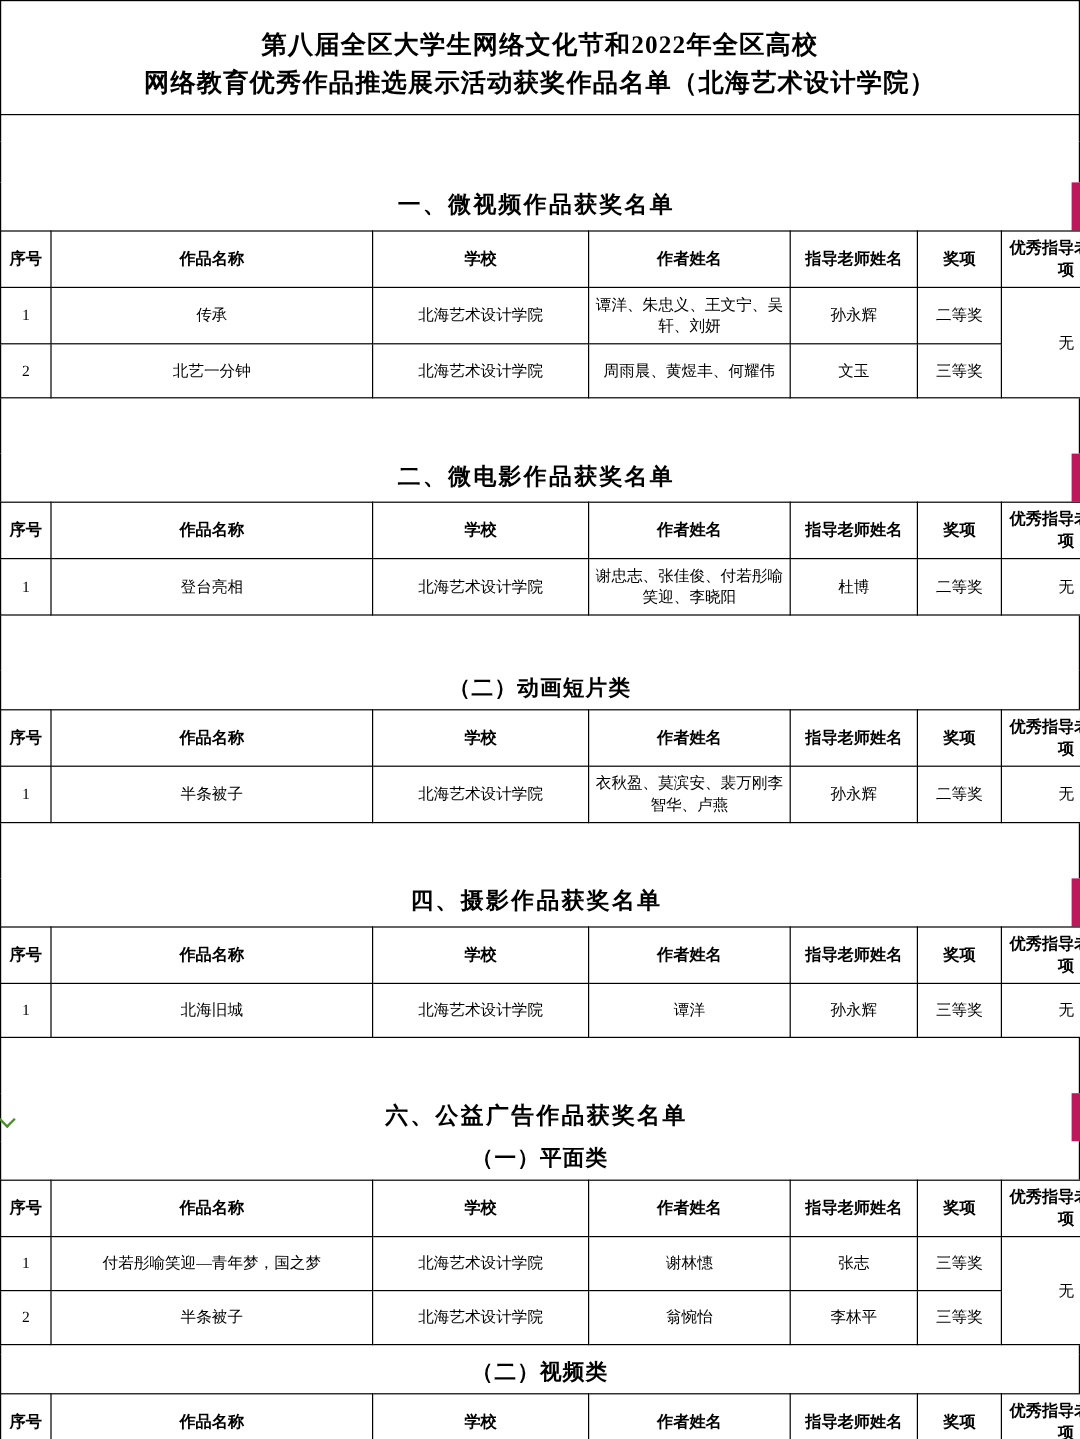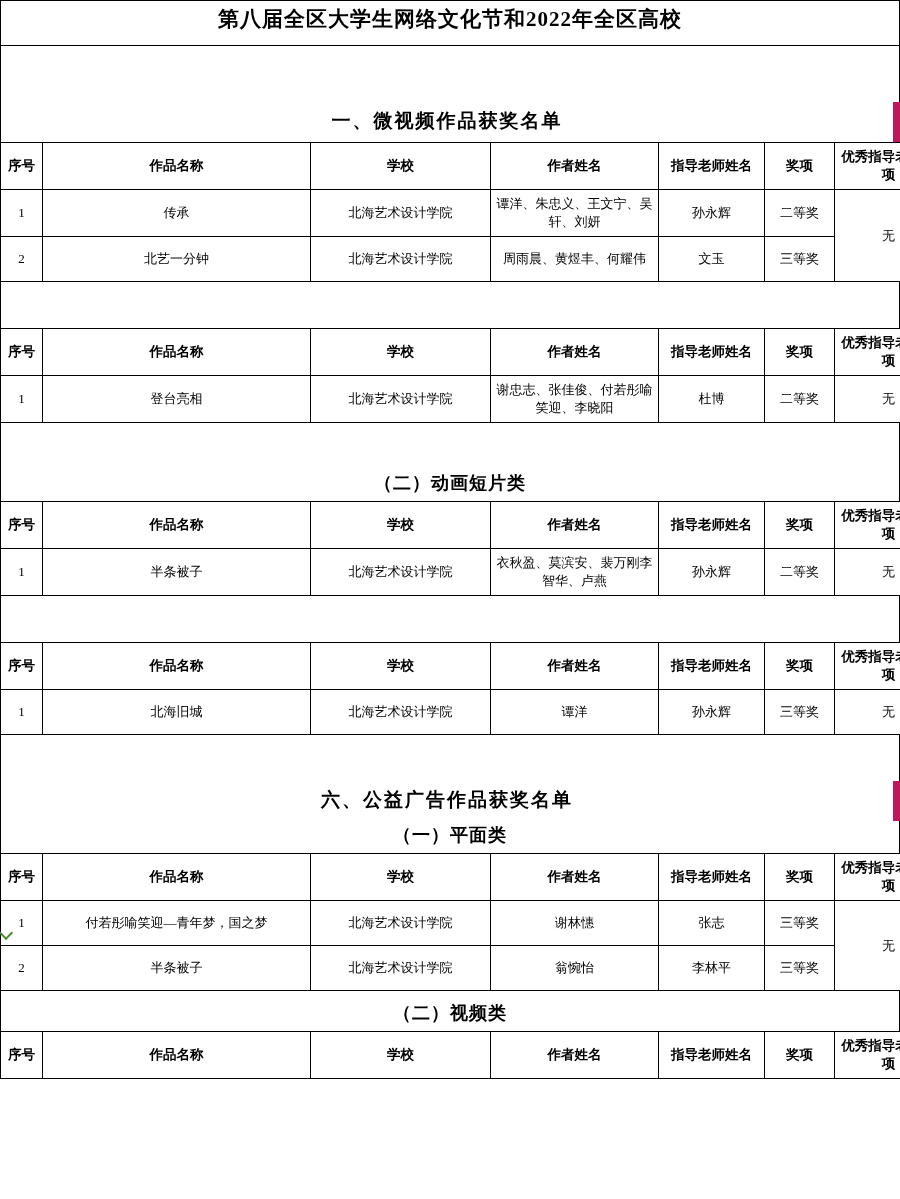--- a/index.html
+++ b/index.html
@@ -15,21 +15,21 @@
   }
   .page {
     width: 900px;
     box-sizing: border-box;
     padding: 0;
     position: relative;
   }
   .title-block {
     border: 1px solid #000;
     border-bottom: none;
-    padding: 2px 20px 10px 20px;
+    padding: 20px 20px 10px 20px;
     text-align: center;
   }
   .title-line {
     font-size: 21px;
     font-weight: bold;
     letter-spacing: 1px;
     line-height: 32px;
     font-family: "Liberation Serif", "DejaVu Serif", serif;
   }
   .thin-band {
@@ -107,20 +107,21 @@
     transform: rotate(-45deg);
   }
 </style>
 </head>
 <body>
 
 <div class="page">
 
   <div class="title-block">
     <div class="title-line">第八届全区大学生网络文化节和2022年全区高校</div>
+    <div class="title-line">网络教育优秀作品推选展示活动获奖作品名单（北海艺术设计学院）</div>
   </div>
   <div class="thin-band"></div>
 
   <div class="spacer-band"></div>
   <div class="section-head">一、微视频作品获奖名单</div>
   <table class="award">
     <colgroup>
       <col class="c-seq">
         <col class="c-work">
         <col class="c-school">
@@ -155,20 +156,21 @@
         <td>北艺一分钟</td>
         <td>北海艺术设计学院</td>
         <td>周雨晨、黄煜丰、何耀伟</td>
         <td>文玉</td>
         <td>三等奖</td>
       </tr>
     </tbody>
   </table>
 
   <div class="gap-band"></div>
+  <div class="section-head">二、微电影作品获奖名单</div>
   <table class="award">
     <colgroup>
       <col class="c-seq">
         <col class="c-work">
         <col class="c-school">
         <col class="c-author">
       <col class="c-teach">
         <col class="c-prize">
         <col class="c-exc">
     </colgroup>
@@ -226,20 +228,21 @@
         <td>北海艺术设计学院</td>
         <td class="two-line">衣秋盈、莫滨安、裴万刚李智华、卢燕</td>
         <td>孙永辉</td>
         <td>二等奖</td>
         <td>无</td>
       </tr>
     </tbody>
   </table>
 
   <div class="gap-band"></div>
+  <div class="section-head">四、摄影作品获奖名单</div>
   <table class="award">
     <colgroup>
       <col class="c-seq">
         <col class="c-work">
         <col class="c-school">
         <col class="c-author">
       <col class="c-teach">
         <col class="c-prize">
         <col class="c-exc">
     </colgroup>

